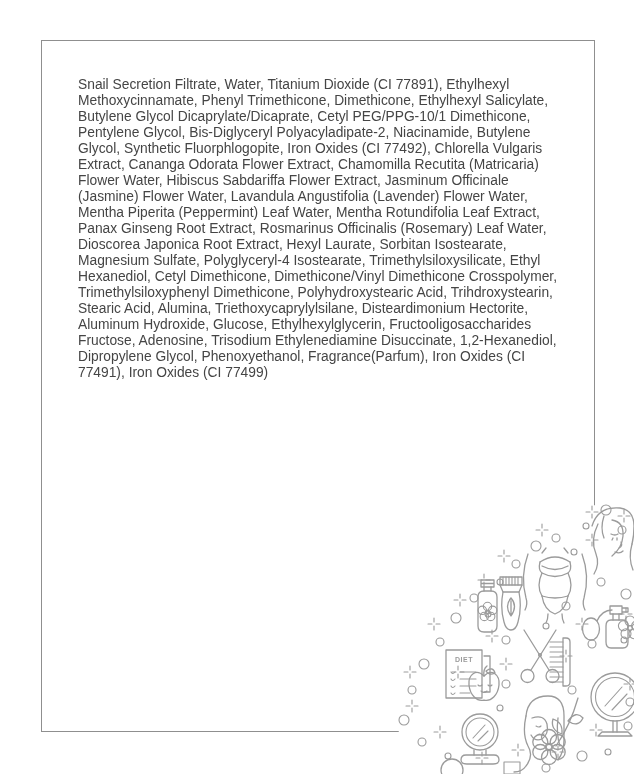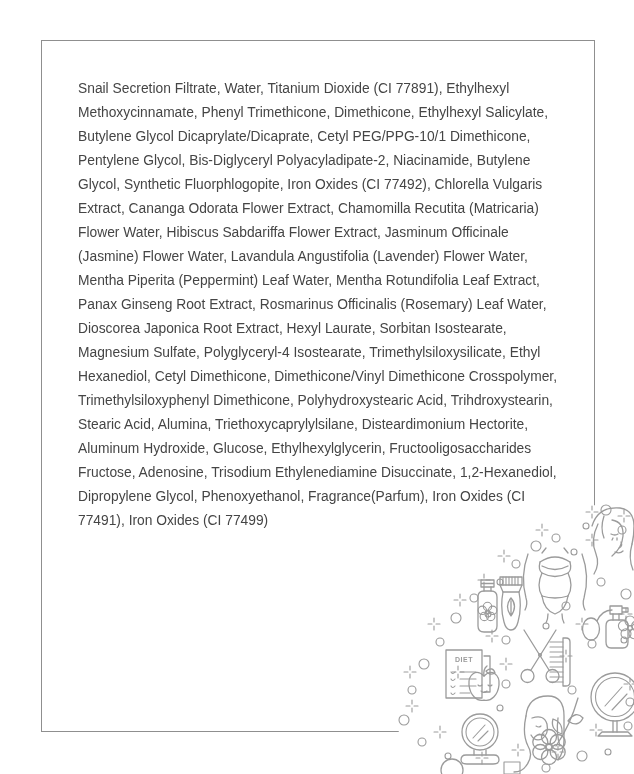--- a/index.html
+++ b/index.html
@@ -22,21 +22,21 @@
     border:1px solid var(--border-color);
     box-sizing:border-box;
     background:#ffffff;
   }
   .ingredients{
     position:absolute;
     left:36px;top:36px;
     width:480px;
     margin:0;
     font-size:13.8px;
-    line-height:24px;
+    line-height:16px;
     color:var(--text-color);
     text-align:left;
   }
   .illustration{
     position:absolute;
     left:396px;top:494px;
     width:552px;height:552px;
     z-index:5;
   }
   .illustration .ln{

